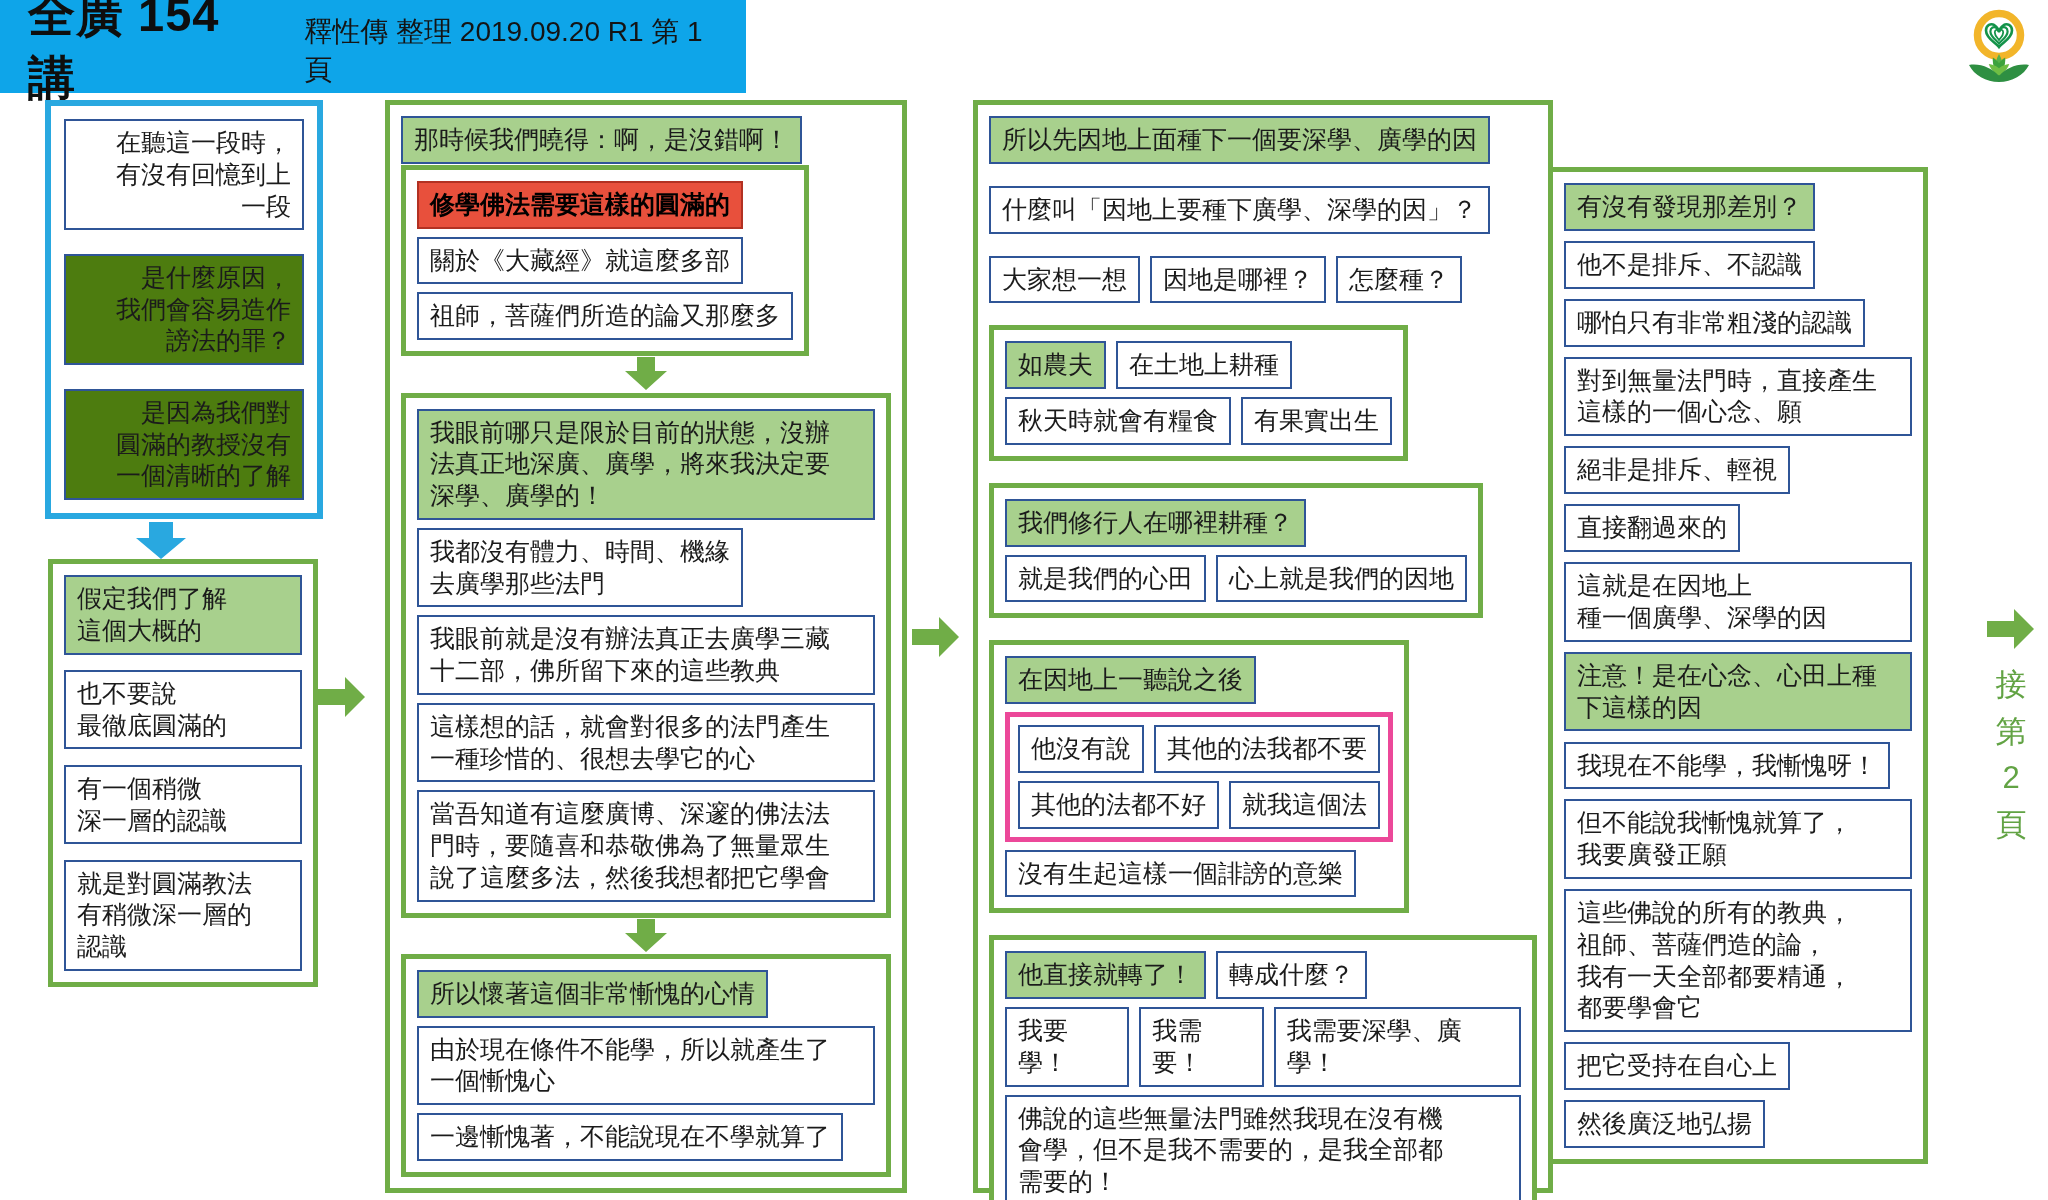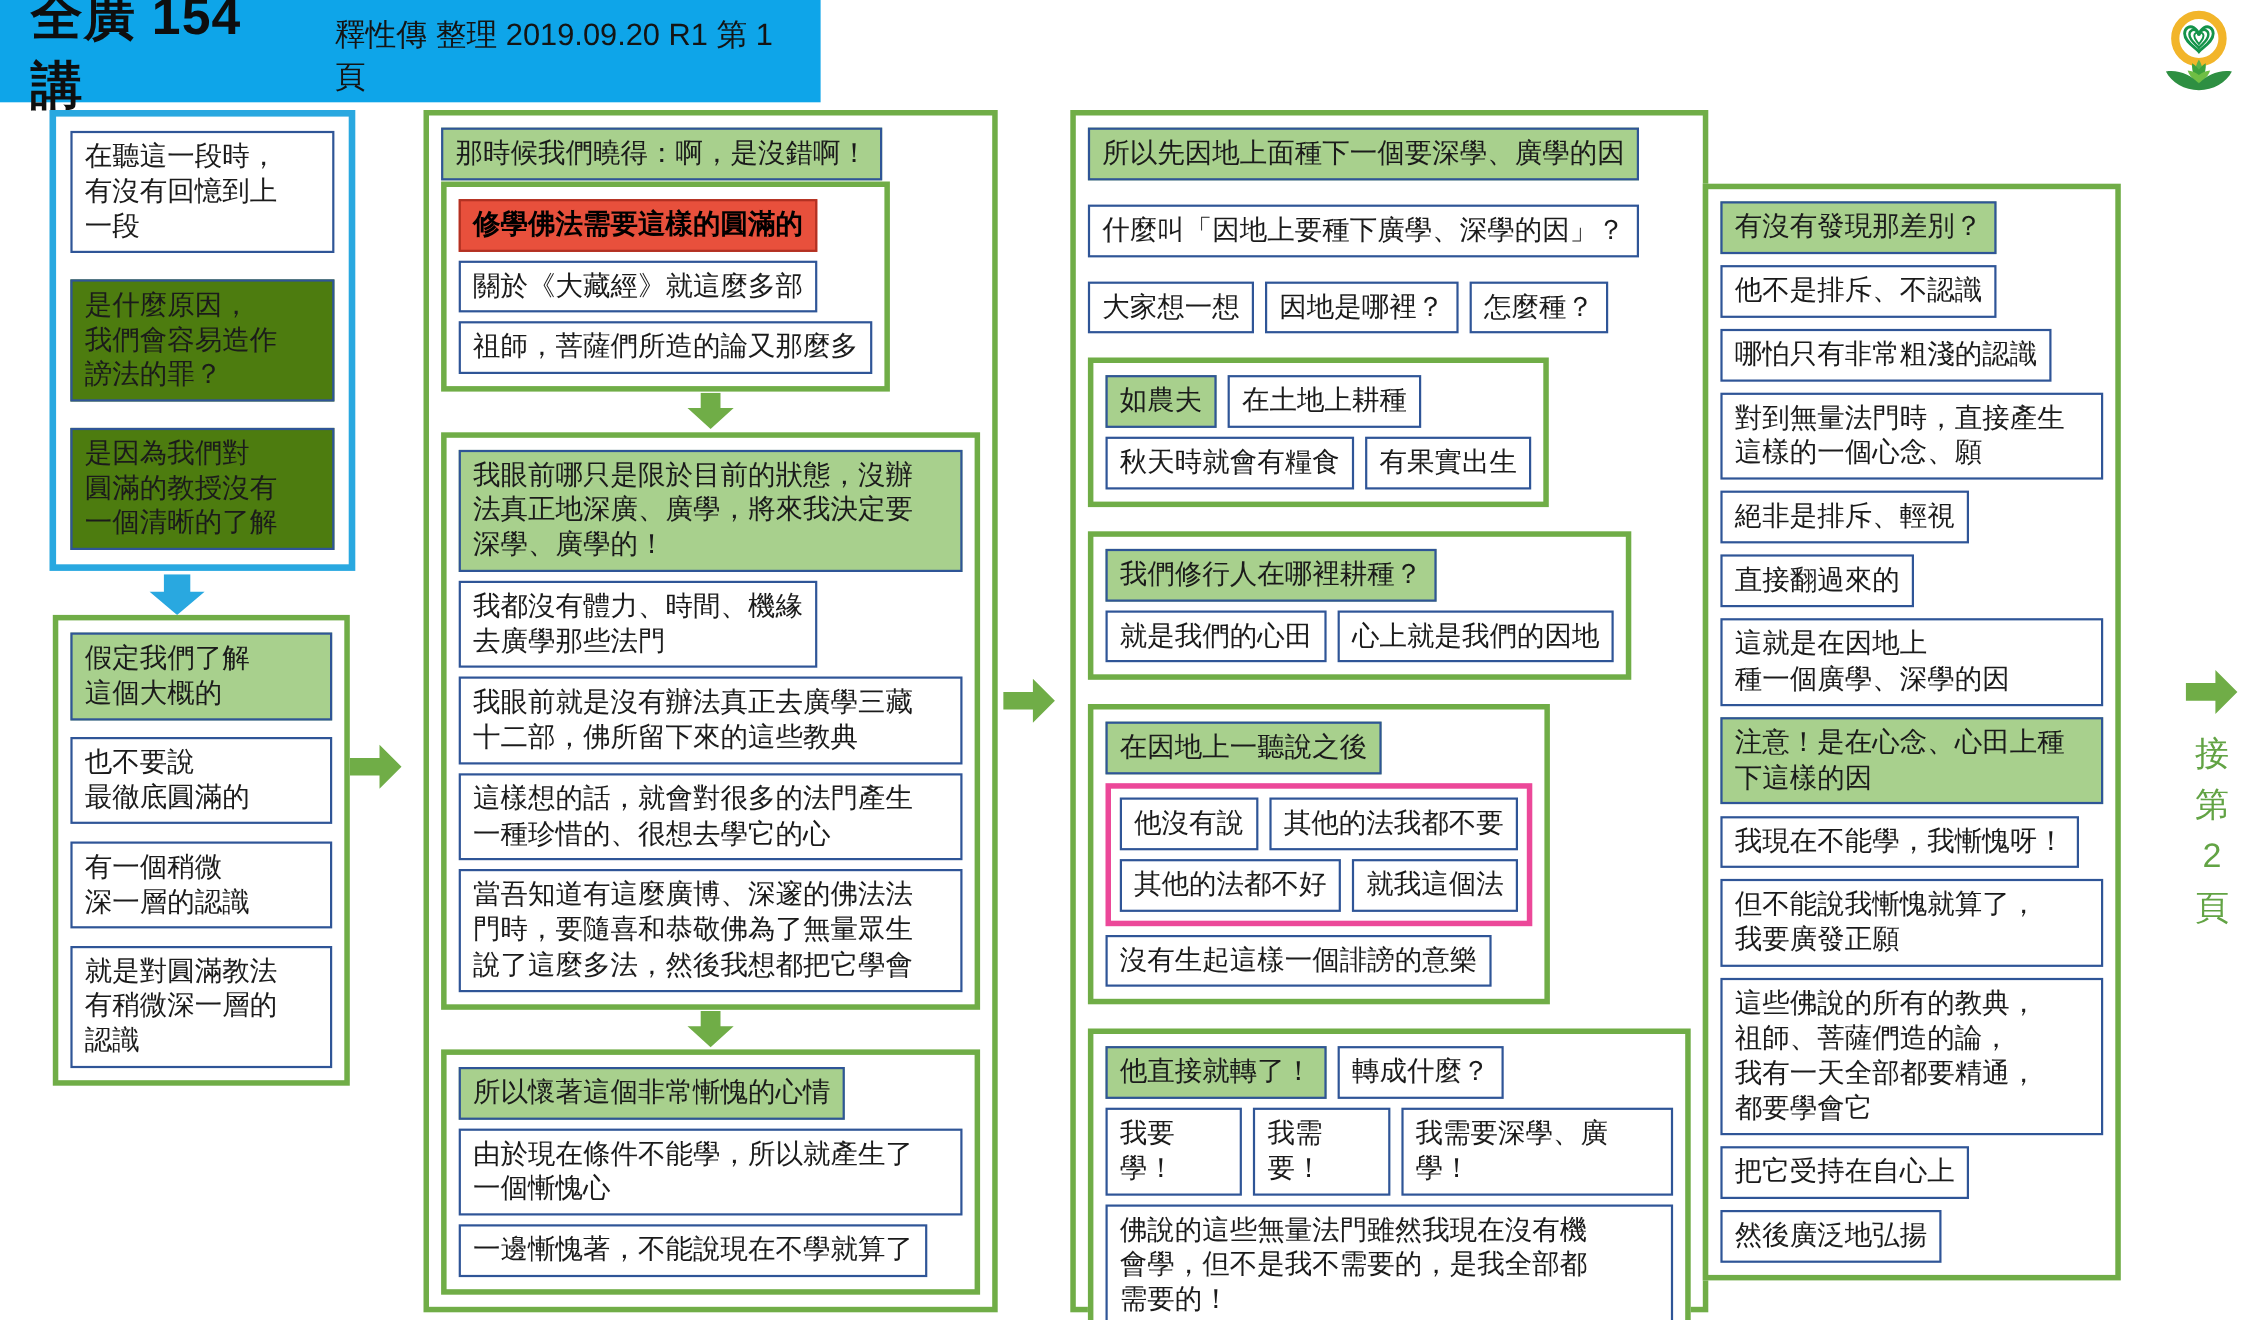--- a/index.html
+++ b/index.html
@@ -26,21 +26,21 @@
          gap: 8px; align-self: flex-start; }
 
   
   .b { border: 2px solid #2F5597; background: #fff; color: #1b1b1b;
        font-size: 25px; line-height: 1.27; padding: 6px 11px; white-space: pre-line; }
   .bg { background: #A8D08D; }
   .bb { background: #4d7c0f; }
   .br { background: #E8503C; border-color: #B23122; color: #000000; font-weight: 700; }
   .fit { align-self: flex-start; }
 
-  #col1top { left: 45px;  top: 100px; width: 278px; height: 419px; }
+  #col1top { left: 45px;  top: 100px; width: 278px; height: 419px; text-align: right; }
   #col1bot { left: 48px;  top: 559px; width: 270px; height: 428px; }
   #col2    { left: 385px; top: 100px; width: 522px; height: 1093px; }
   #col3    { left: 973px; top: 100px; width: 580px; height: 1093px; gap: 22px; }
   #col4    { left: 1548px; top: 167px; width: 380px; height: 997px; }
 
   .arr { position: absolute; }
   #arrD1 { left: 130px; top: 522px; }
   #arrR1 { left: 318px; top: 676px; }
   #arrR2 { left: 912px; top: 616px; }
   .dn { margin: 0 auto; flex: 0 0 auto; }

